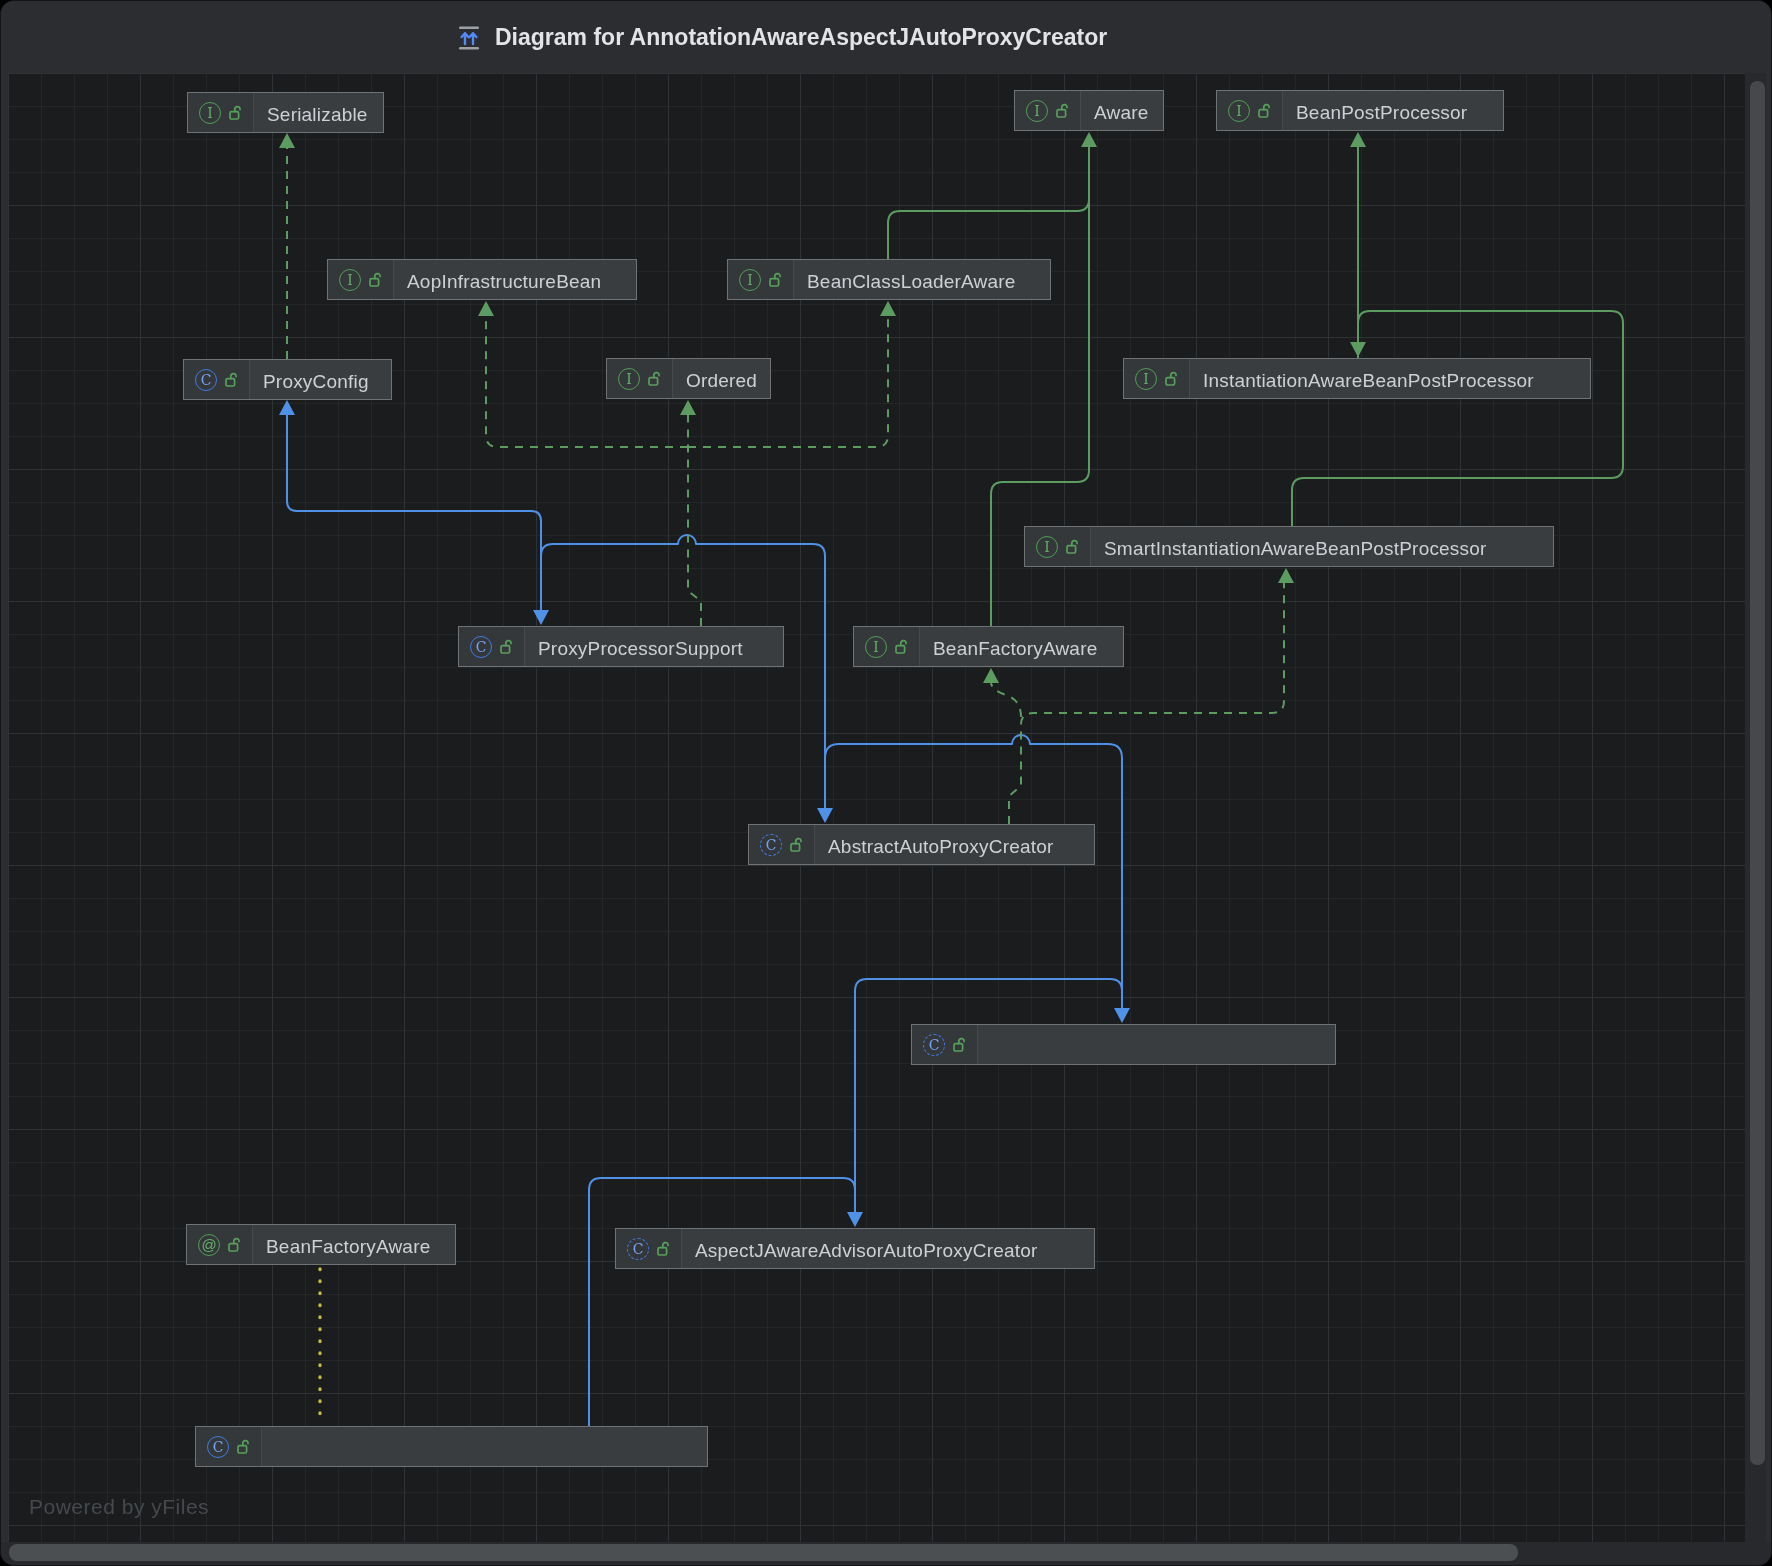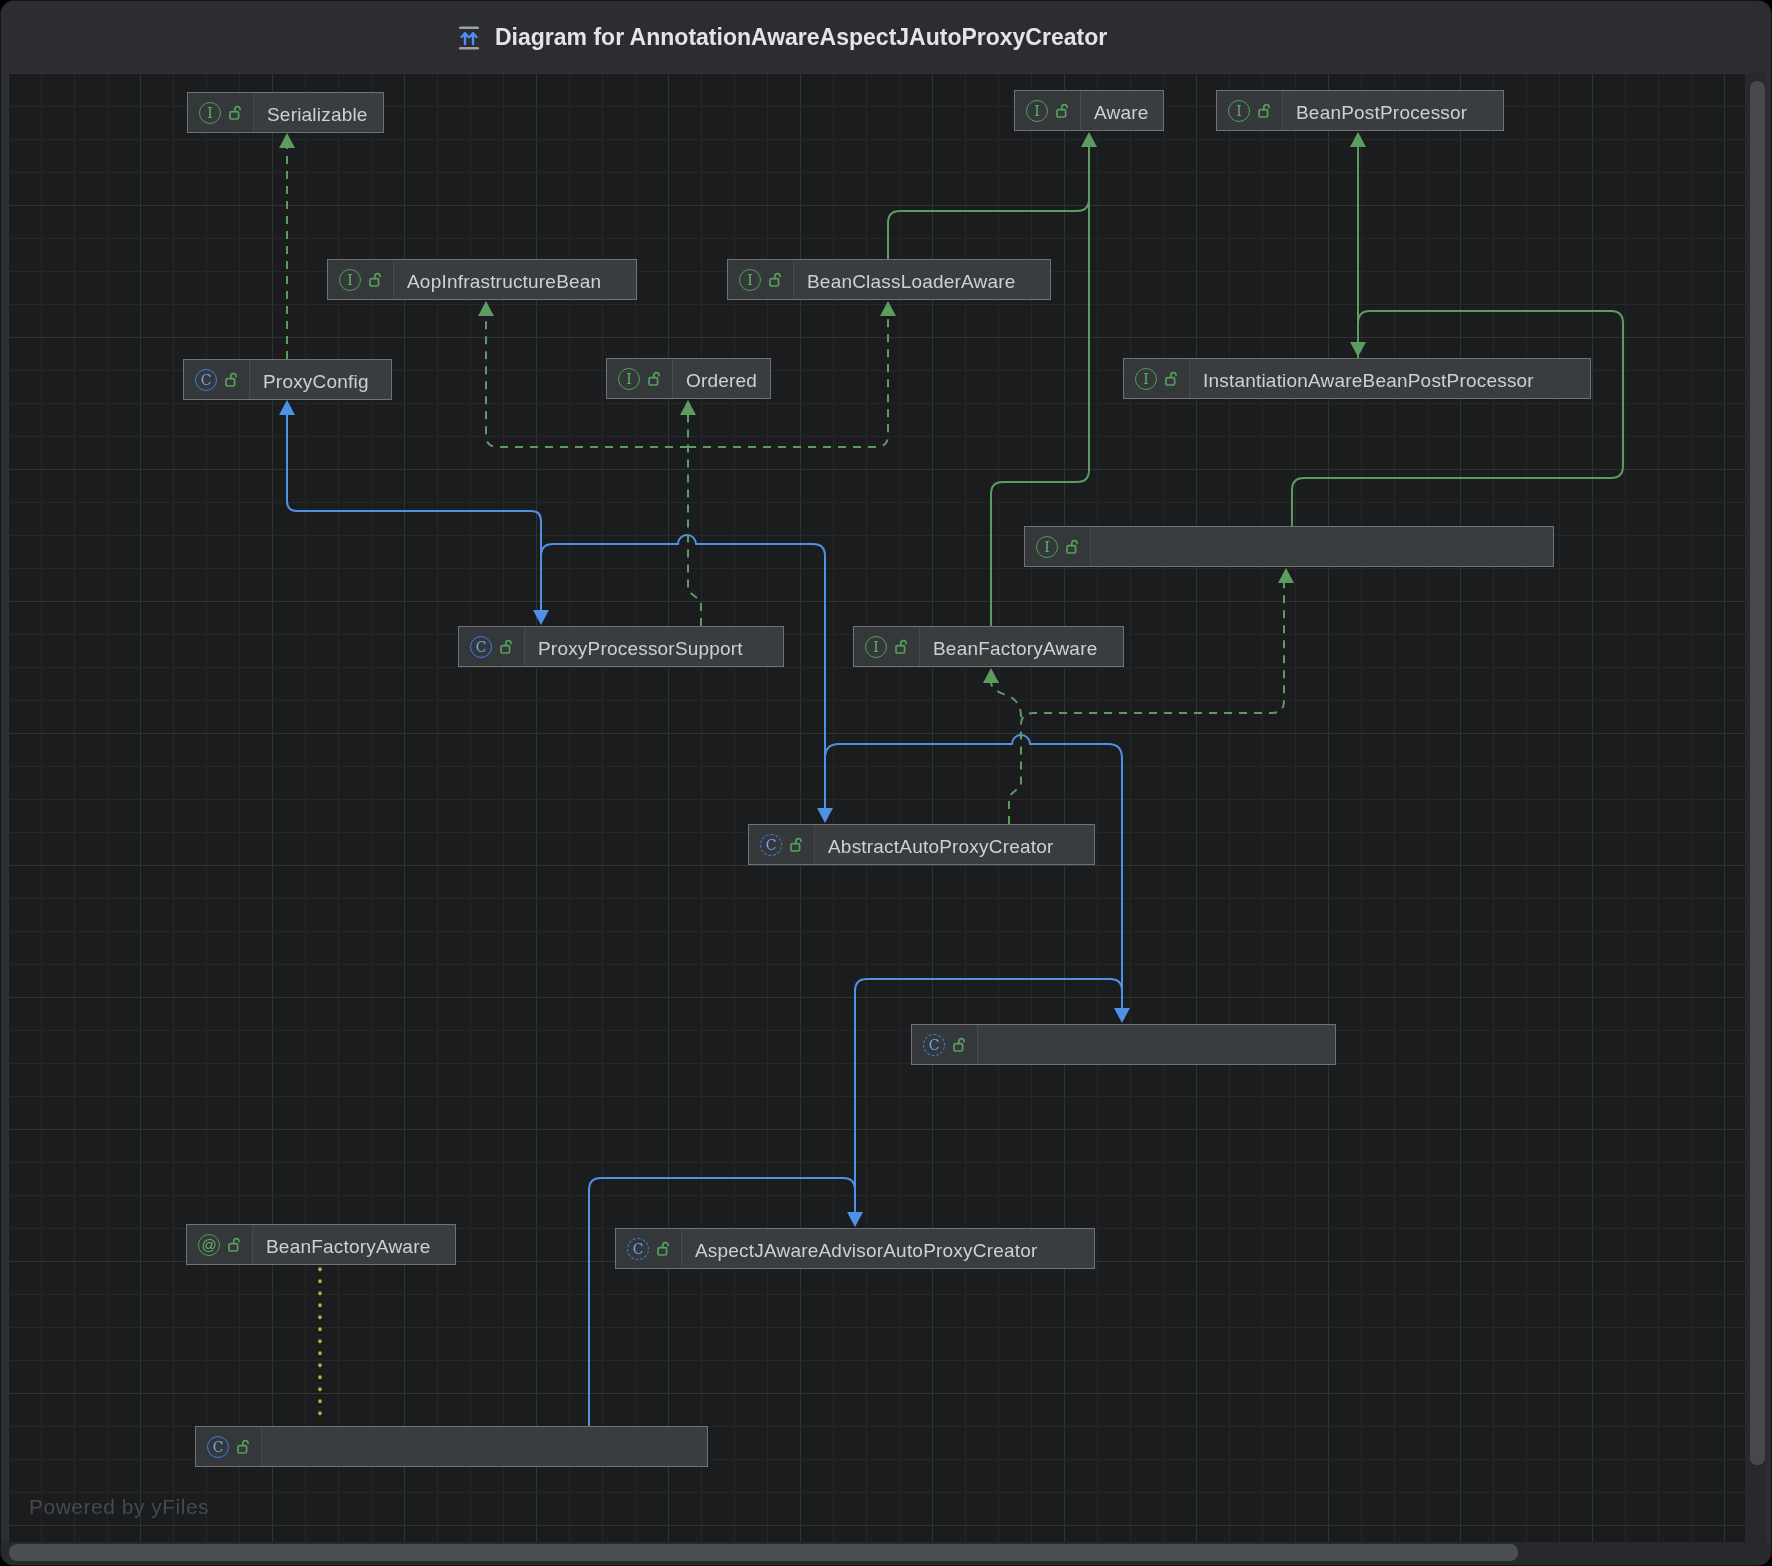--- a/index.html
+++ b/index.html
@@ -169,20 +169,21 @@
           <span class="label">InstantiationAwareBeanPostProcessor</span>
         </div>
         <div class="node" style="left: 1023px; top: 525px; width: 530px;">
           <span class="icons">
             <span class="badge interface">I</span>
             <svg width="14" height="17" viewBox="0 0 14 17">
               <rect x="1" y="7.6" width="8.6" height="7.4" rx="1.6" fill="none" stroke="#55a05a" stroke-width="1.7"></rect>
               <path d="M5.8,7.6 L5.8,5.4 A2.7,2.7 0 0 1 11,4.3 L11,5.6" fill="none" stroke="#55a05a" stroke-width="1.7" stroke-linecap="round"></path>
             </svg>
           </span>
+          <span class="label">SmartInstantiationAwareBeanPostProcessor</span>
         </div>
         <div class="node" style="left: 457px; top: 625px; width: 326px;">
           <span class="icons">
             <span class="badge class">C</span>
             <svg width="14" height="17" viewBox="0 0 14 17">
               <rect x="1" y="7.6" width="8.6" height="7.4" rx="1.6" fill="none" stroke="#55a05a" stroke-width="1.7"></rect>
               <path d="M5.8,7.6 L5.8,5.4 A2.7,2.7 0 0 1 11,4.3 L11,5.6" fill="none" stroke="#55a05a" stroke-width="1.7" stroke-linecap="round"></path>
             </svg>
           </span>
           <span class="label">ProxyProcessorSupport</span>

